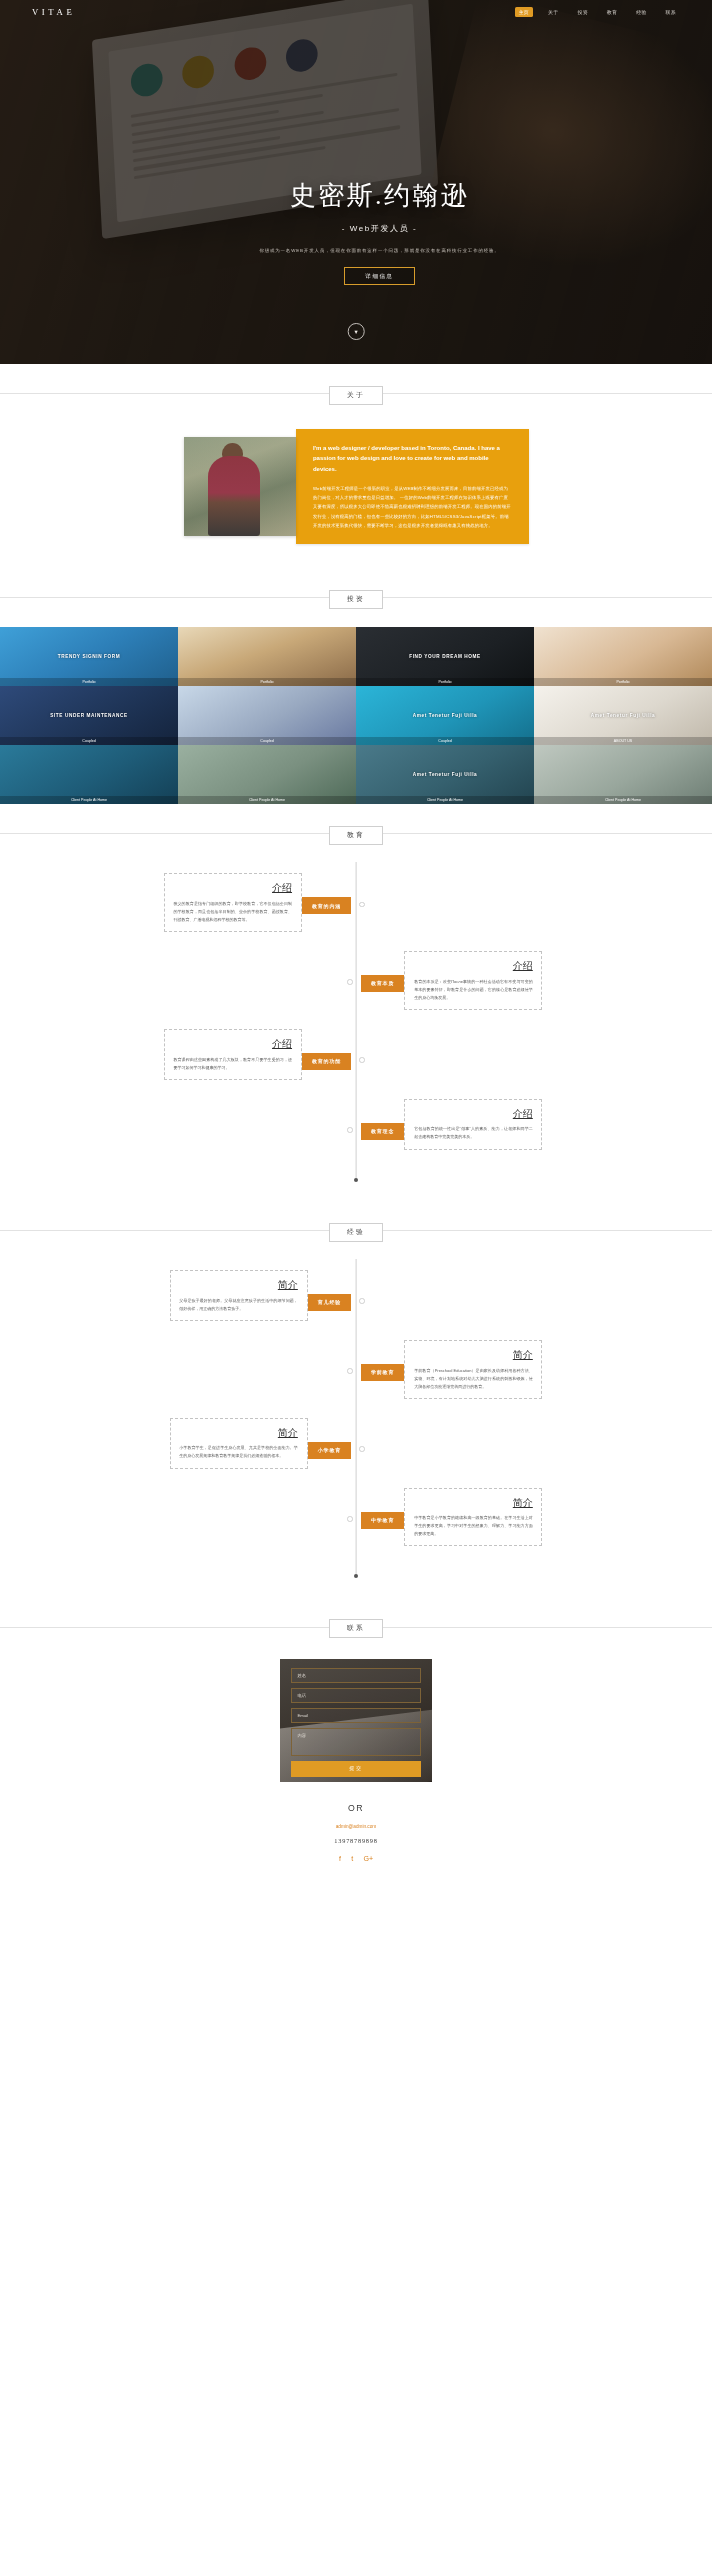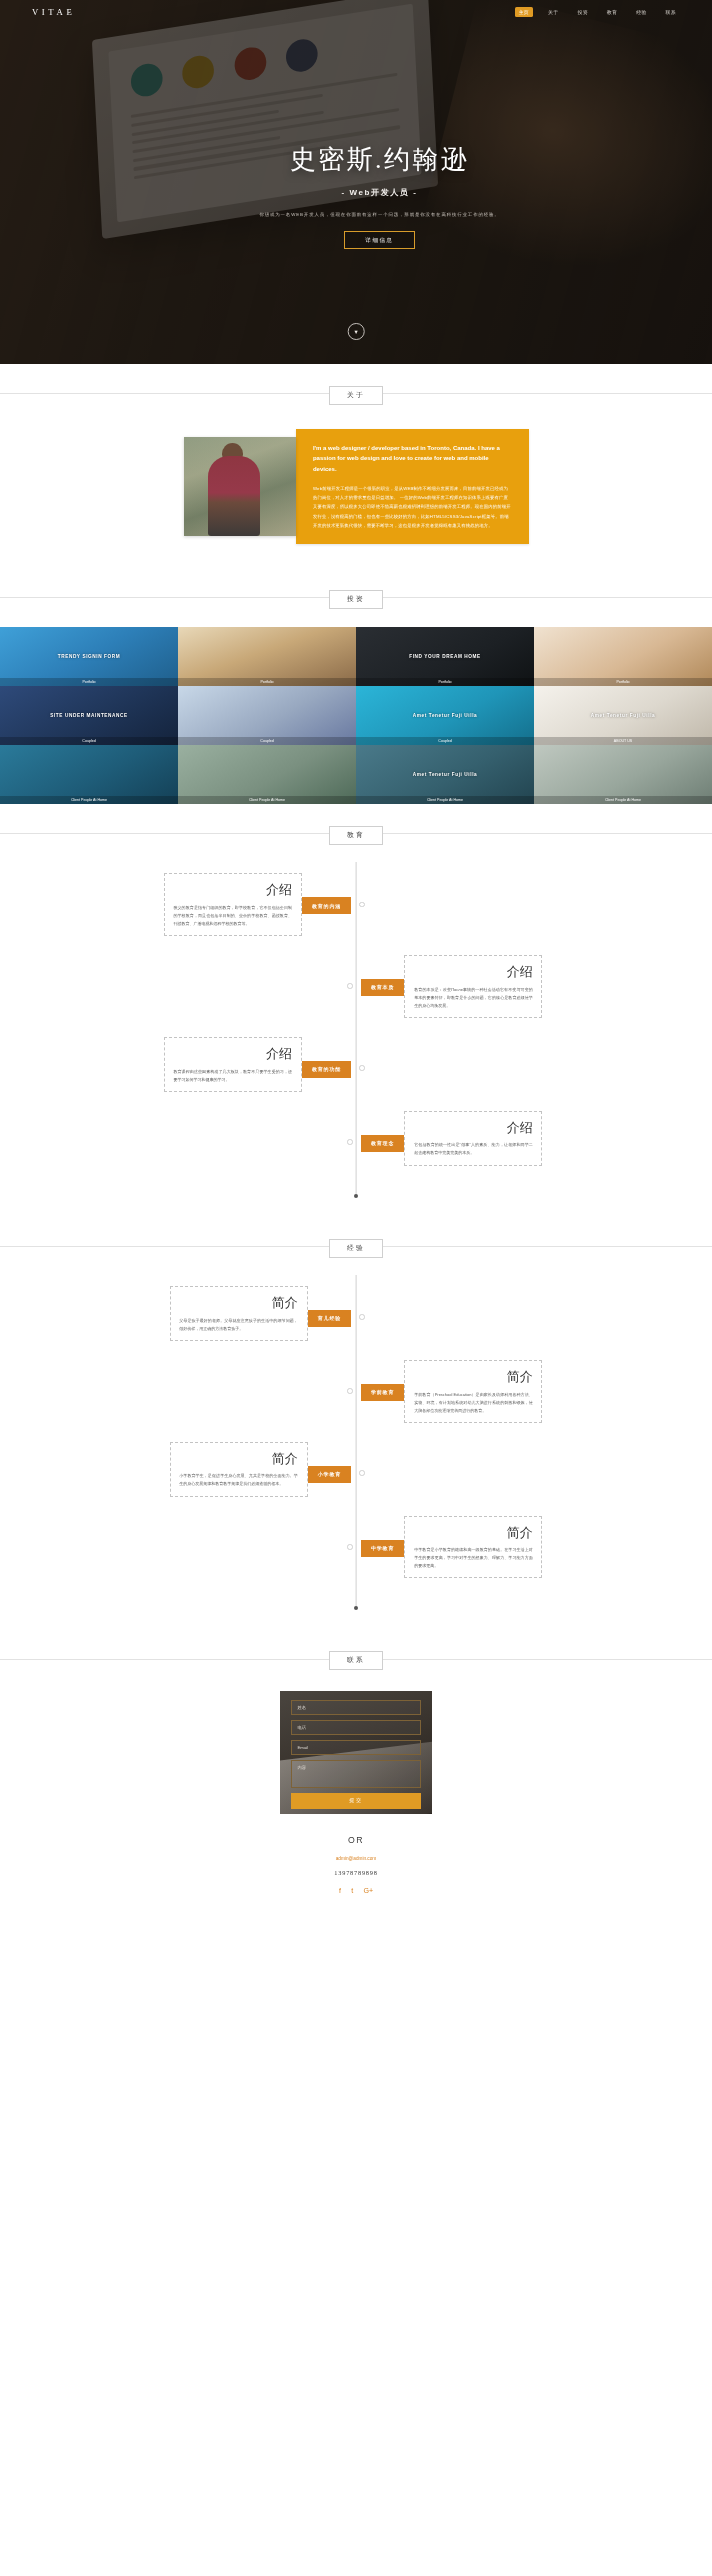--- a/index.html
+++ b/index.html
@@ -53,28 +53,28 @@
     font-family:"Liberation Serif", serif;
   }
   .navlinks { display:flex; gap:11px; align-items:center; }
   .navlinks a {
     color:#d9d5d0; font-size:4.9px; text-decoration:none; letter-spacing:0.3px;
     padding:2.4px 4px; border-radius:1.6px; white-space:nowrap;
   }
   .navlinks a.active { background:#e09b24; color:#fff; }
 
   .hero-inner {
-    position:relative; z-index:5; padding-top:142px; text-align:center;
+    position:relative; z-index:5; padding-top:142px; text-align:center;margin-top:36px;
   }
   .hero-title {
     color:#fff; font-size:26px; letter-spacing:2.4px; font-weight:400;
     font-family:"Liberation Serif", serif; text-shadow:0 1.6px 8px rgba(0,0,0,.6);
   }
   .hero-sub {
-    color:#f2efec; font-size:8px; letter-spacing:1.6px; margin-top:10.3px; font-weight:bold;
+    color:#f2efec; font-size:8px; letter-spacing:1.6px; margin-top:10.3px; font-weight:normal;
   }
   .hero-desc {
     color:#cfc9c2; font-size:4.4px; letter-spacing:0.9px; margin-top:12.7px; line-height:1.8;
   }
   .hero-btn {
     display:inline-block; margin-top:12px; padding:4.7px 20.6px;
     border:0.8px solid #d79c2b; color:#fff; font-size:5.5px; letter-spacing:1.6px;
     background:rgba(0,0,0,.12); cursor:pointer; font-family:"Liberation Sans",sans-serif;
   }
   .scroll-dot {
@@ -144,22 +144,23 @@
   }
   .tl-row { display:flex; align-items:flex-start; margin-bottom:19px; position:relative; }
   .tl-row .side { width:50%; display:flex; }
   .tl-row.left .side.a { justify-content:flex-end; padding-right:0; }
   .tl-row.left .side.b { }
   .tl-row.right .side.a { }
   .tl-card {
     width:138px; border:0.8px dashed #c3c3c3; background:#fff; padding:7.1px 8.7px;
   }
   .tl-card h4 {
-    text-align:right; font-size:13px; font-weight:400; color:#2f2f2f; margin-bottom:4.7px;
+    text-align:right; font-size:10px; font-weight:400; color:#2f2f2f; margin-bottom:4.7px;
     font-family:"Liberation Serif", serif;
+    text-decoration:underline;
   }
   .tl-card p { font-size:4px; line-height:2.0; color:#5a5a5a; text-align:justify; }
   .tl-label {
     background:#d98221; color:#fff; font-size:5px; letter-spacing:0.8px; padding:5.5px 10.3px;
     white-space:nowrap; margin-top:24px; position:relative; font-weight:bold;
   }
   .tl-dot {
     width:5.5px; height:5.5px; border:0.8px solid #cfcfcf; background:#fff; border-radius:50%;
     margin-top:28.5px;
   }

